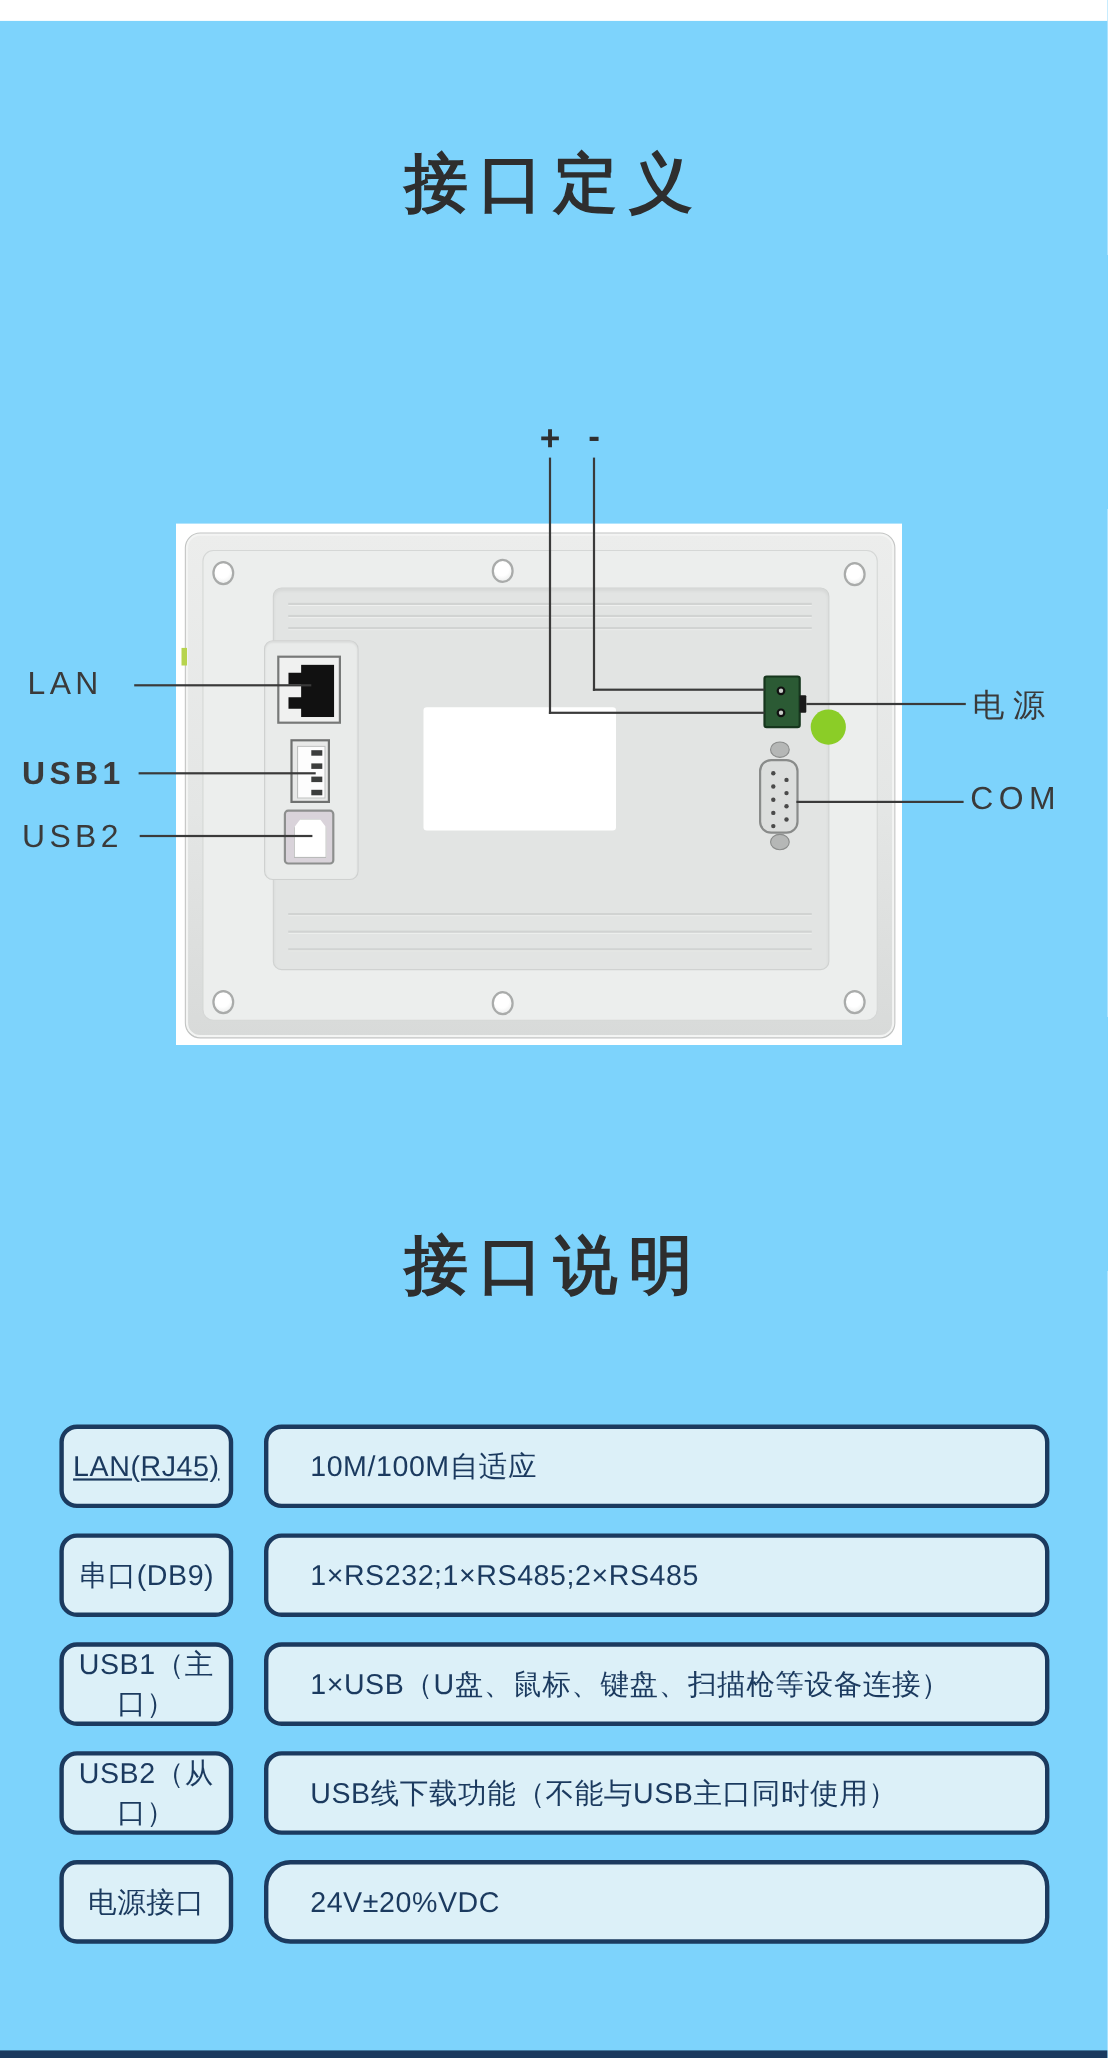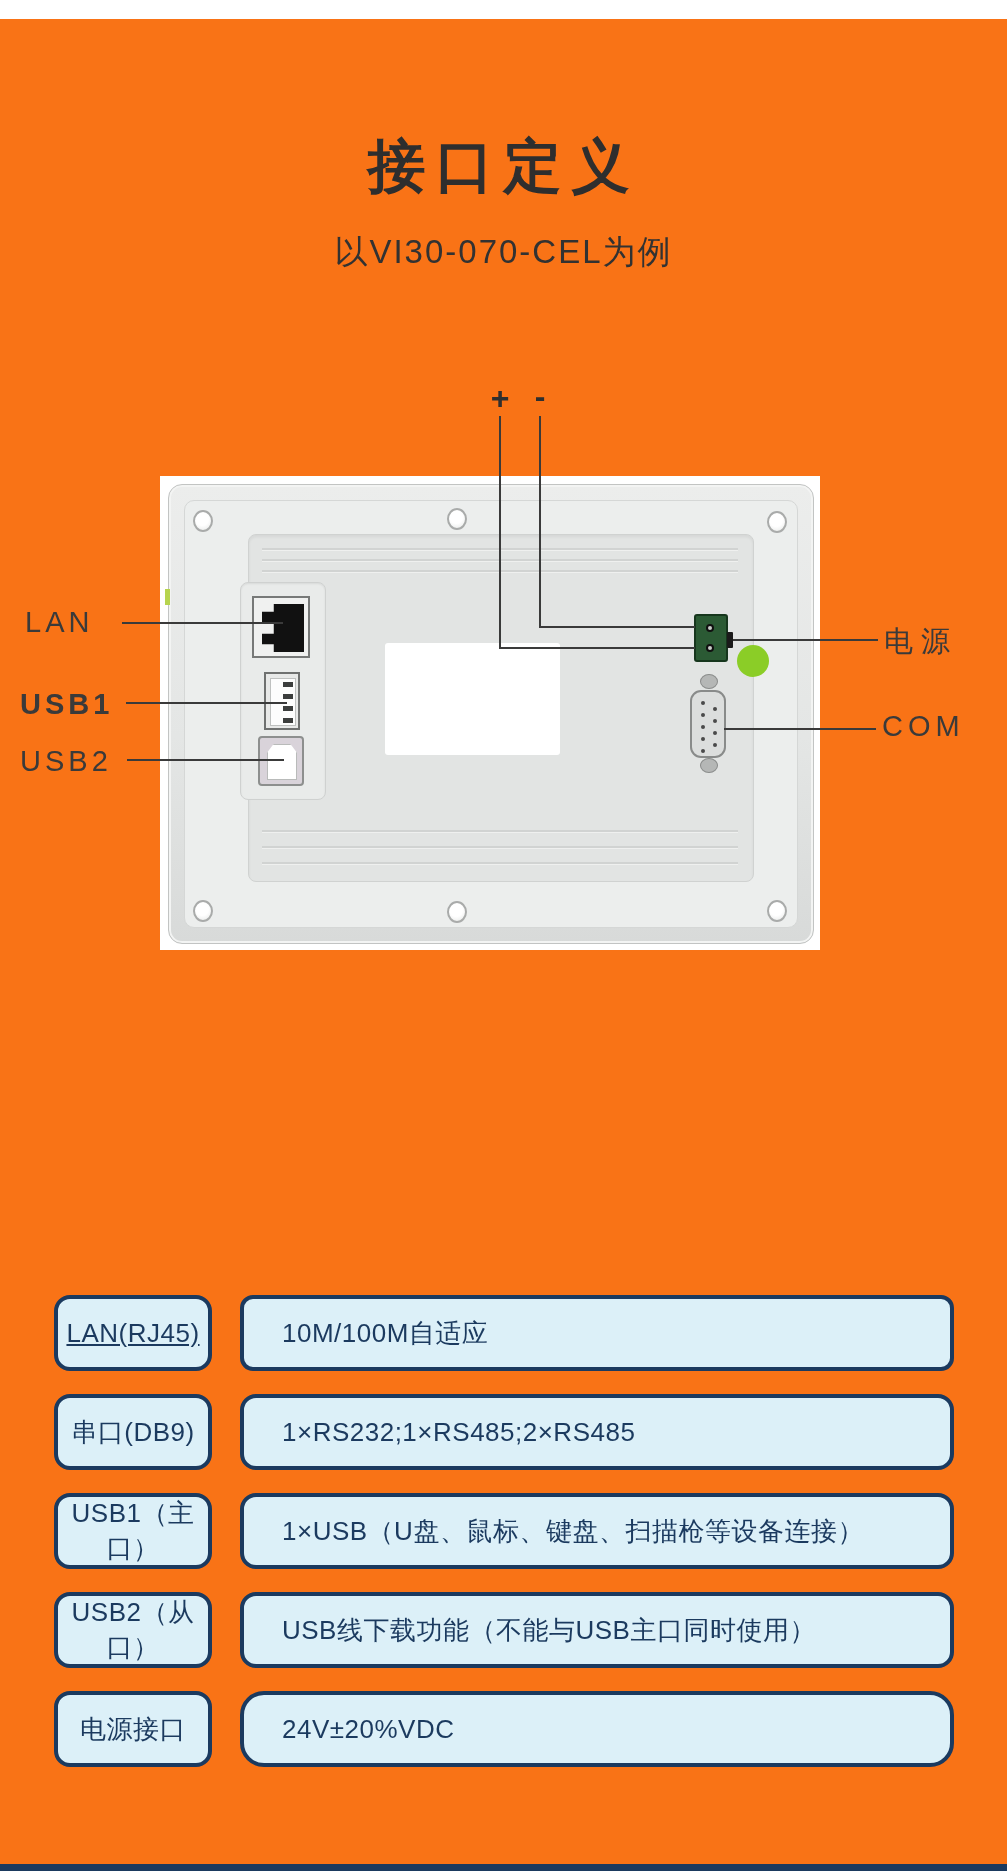--- a/index.html
+++ b/index.html
@@ -1,17 +1,17 @@
 <!DOCTYPE html>
 <html><head>
 <meta charset="utf-8">
 <style>
   html,body{margin:0;padding:0;}
   body{font-family:"Liberation Sans","DejaVu Sans",sans-serif;}
-  .page{position:relative;width:1007px;height:1871px;background:#f97316;overflow:hidden;margin:0 auto;}
+  .page{position:relative;width:1007px;height:1871px;background:#7dd3fc;overflow:hidden;margin:0 auto;}
   .abs{position:absolute;}
 
   
   .top-strip{left:0;top:0;width:1007px;height:19px;background:#ffffff;}
   .bottom-bar{left:0;bottom:0;width:1007px;height:7px;background:#1b3a5f;}
 
   
   .h1{left:0;width:1007px;text-align:center;font-size:58px;font-weight:700;color:#2e2e2e;letter-spacing:10px;}
   .h1.first{top:128px;}
   .h1.second{top:1112px;}
@@ -69,21 +69,20 @@
   .spec-desc{left:240px;width:714px;height:76px;padding-left:38px;letter-spacing:0.5px;}
 </style>
 </head>
 <body>
 
 <div class="page">
 
   <div class="abs top-strip"></div>
 
   <div class="abs h1 first">接口定义</div>
-  <div class="abs subtitle">以VI30-070-CEL为例</div>
 
   <div class="abs photo"></div>
   <div class="abs dev-body"></div>
   <div class="abs faceplate"></div>
 
   <div class="abs screw" style="left:193px;top:510px;"></div>
   <div class="abs screw" style="left:447px;top:508px;"></div>
   <div class="abs screw" style="left:767px;top:511px;"></div>
   <div class="abs screw" style="left:193px;top:900px;"></div>
   <div class="abs screw" style="left:447px;top:901px;"></div>
@@ -154,23 +153,24 @@
 
   <div class="abs dlabel right" style="left:20px;top:745px;width:102px;">USB2</div>
   <div class="abs hline" style="left:127px;top:759px;width:157px;"></div>
 
   <div class="abs hline" style="left:733px;top:639px;width:145px;"></div>
   <div class="abs dlabel" style="left:884px;top:622px;letter-spacing:8px;">电源</div>
 
   <div class="abs hline" style="left:724px;top:728px;width:152px;"></div>
   <div class="abs dlabel" style="left:882px;top:710px;letter-spacing:5px;">COM</div>
 
+  <div class="abs h1 second">接口说明</div>
 
   <div class="abs spec-box spec-label" style="top:1295px;text-decoration:underline;">LAN(RJ45)</div>
-  <div class="abs spec-box spec-desc" style="top:1295px;border-radius:13px;">10M/100M自适应</div>
+  <div class="abs spec-box spec-desc" style="top:1295px;">10M/100M自适应</div>
 
   <div class="abs spec-box spec-label" style="top:1394px;">串口(DB9)</div>
   <div class="abs spec-box spec-desc" style="top:1394px;text-align:center;">1×RS232;1×RS485;2×RS485</div>
 
   <div class="abs spec-box spec-label" style="top:1493px;">USB1（主口）</div>
   <div class="abs spec-box spec-desc" style="top:1493px;">1×USB（U盘、鼠标、键盘、扫描枪等设备连接）</div>
 
   <div class="abs spec-box spec-label" style="top:1592px;">USB2（从口）</div>
   <div class="abs spec-box spec-label" style="top:1691px;">电源接口</div>
 

